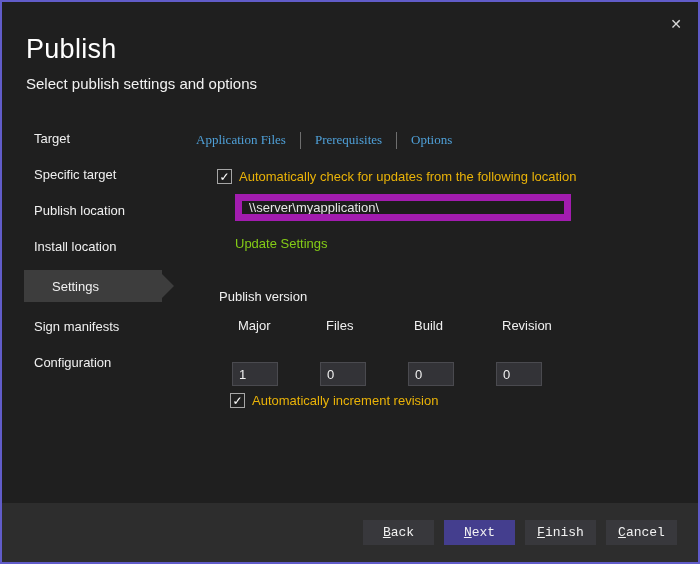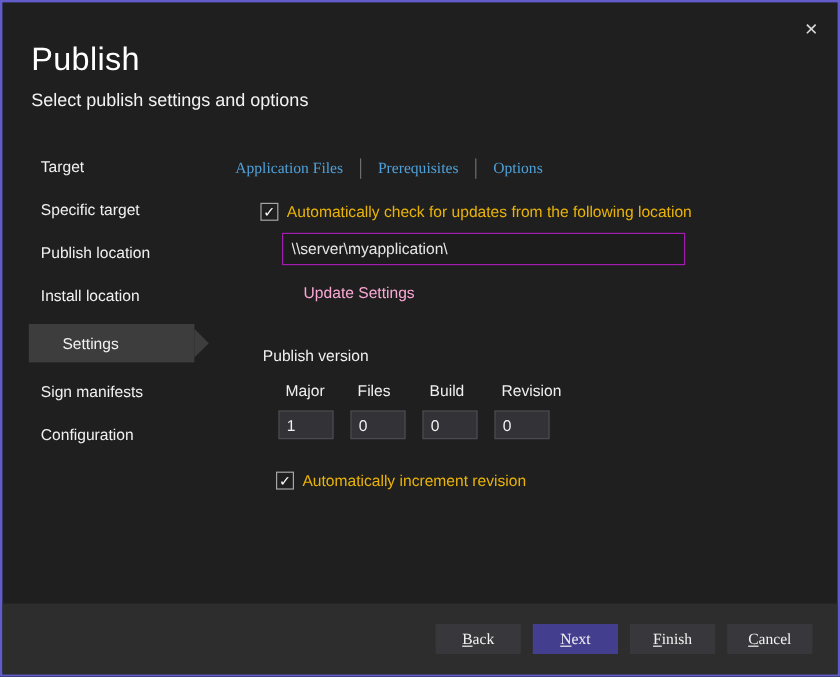--- a/index.html
+++ b/index.html
@@ -105,48 +105,49 @@
     font-size: 12px;
     line-height: 1;
   }
   .checkbox-label { font-size: 13px; color: #eab308; }
 
   .location-input {
     position: absolute;
     left: 233px; top: 192px;
     width: 336px; height: 27px;
     background: #1c1c1c;
-    border: 1px solid #a21caf;
+    border: 7px solid #a21caf;
     color: #e6e6e6;
     font-size: 13px;
     font-family: "Liberation Sans", sans-serif;
     padding: 0 7px;
     outline: none;
   }
   .update-settings-link {
     position: absolute;
-    left: 251px; top: 234px;
-    font-size: 13px;
-    color: #f9a8d4;
+    left: 233px; top: 234px;
+    font-size: 13px;
+    color: #84cc16;
     cursor: default;
   }
 
   .pv-label {
     position: absolute;
     left: 217px; top: 287px;
     font-size: 13px;
     color: #f0f0f0;
   }
   .pv-grid {
     position: absolute;
     left: 230px; top: 316px;
     display: grid;
     grid-template-columns: repeat(4, 60px);
     grid-template-rows: 16px 24px;
     row-gap: 8px;
+    gap: 28px;
   }
   .pv-col-label {
     font-size: 13px;
     color: #f0f0f0;
     padding-left: 6px;
     white-space: nowrap;
   }
   .pv-field {
     width: 46px; height: 24px;
     background: #333337;
@@ -170,21 +171,21 @@
     column-gap: 10px;
     padding-right: 21px;
   }
   .btn {
     min-width: 71px;
     height: 25px;
     background: #38383c;
     border: none;
     color: #f2f2f2;
     font-size: 13px;
-    font-family: Liberation Serif, serif;
+    font-family: Liberation Mono, monospace;
     display: flex; align-items: center; justify-content: center;
     cursor: default;
   }
   .btn span::first-letter { text-decoration: underline; }
   .btn.primary { background: #443e8e; }
 </style>
 </head>
 <body>
 
 <div class="dialog">

